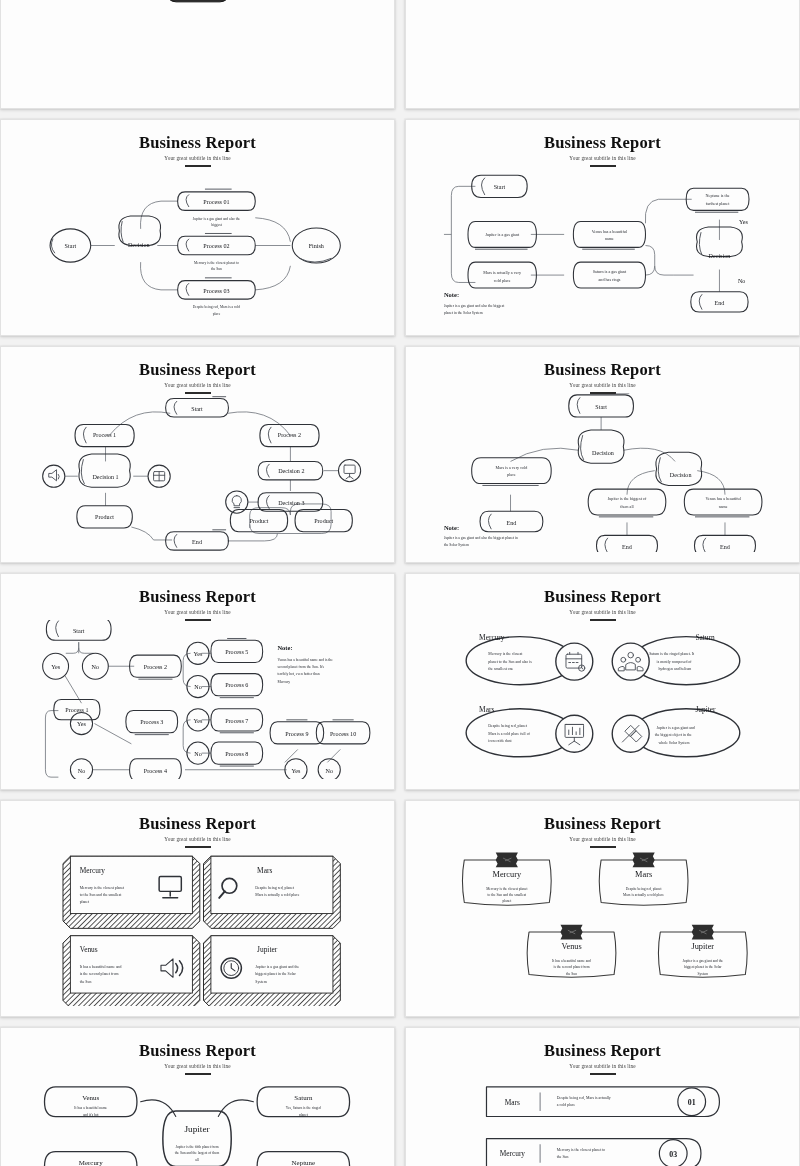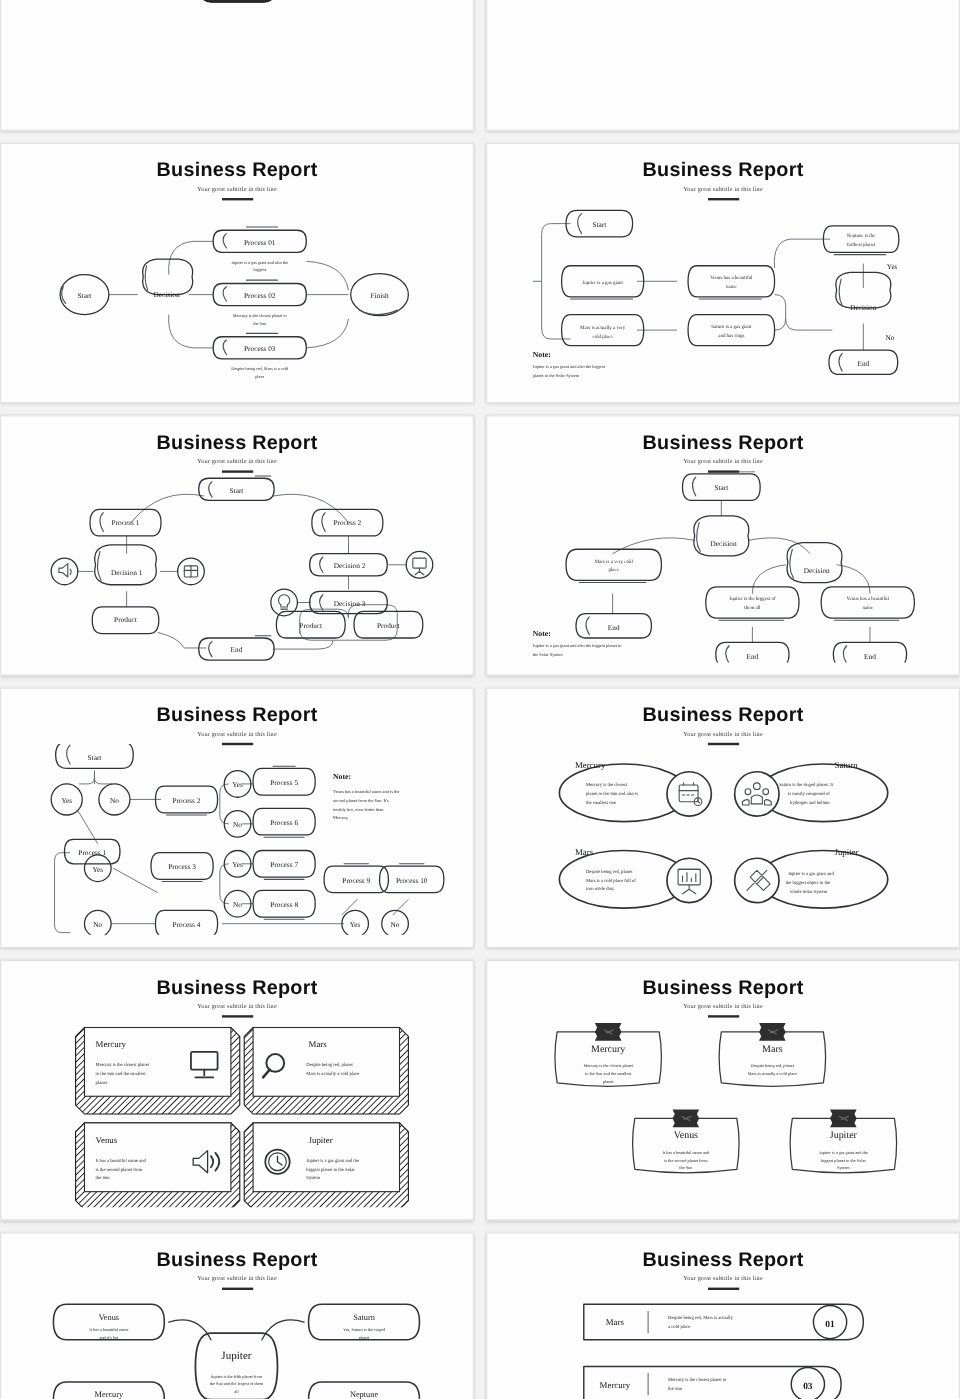--- a/index.html
+++ b/index.html
@@ -24,21 +24,21 @@
     border: 1px solid #e2e2e2;
     box-shadow: 0 1px 3px rgba(0,0,0,0.16), 0 0 0 1px rgba(0,0,0,0.02);
     position: relative;
     overflow: hidden;
   }
   .inner { position: absolute; inset: 6px 8px; }
 
   
   .hdr { text-align: center; padding-top: 8px; }
   .hdr .t {
-    font-family: Liberation Sans, sans-serif;
+    font-family: Liberation Serif, serif;
     font-weight: bold; font-size: 16.5px; letter-spacing: .2px;
     color: #101010; line-height: 1.05;
   }
   .hdr .s {
     font-size: 5.2px; color: #3a3a3a; margin-top: 4px; letter-spacing: .15px;
   }
   .hdr .rule {
     width: 26px; height: 2px; background: #2b2b2b;
     margin: 4px auto 0;
   }

